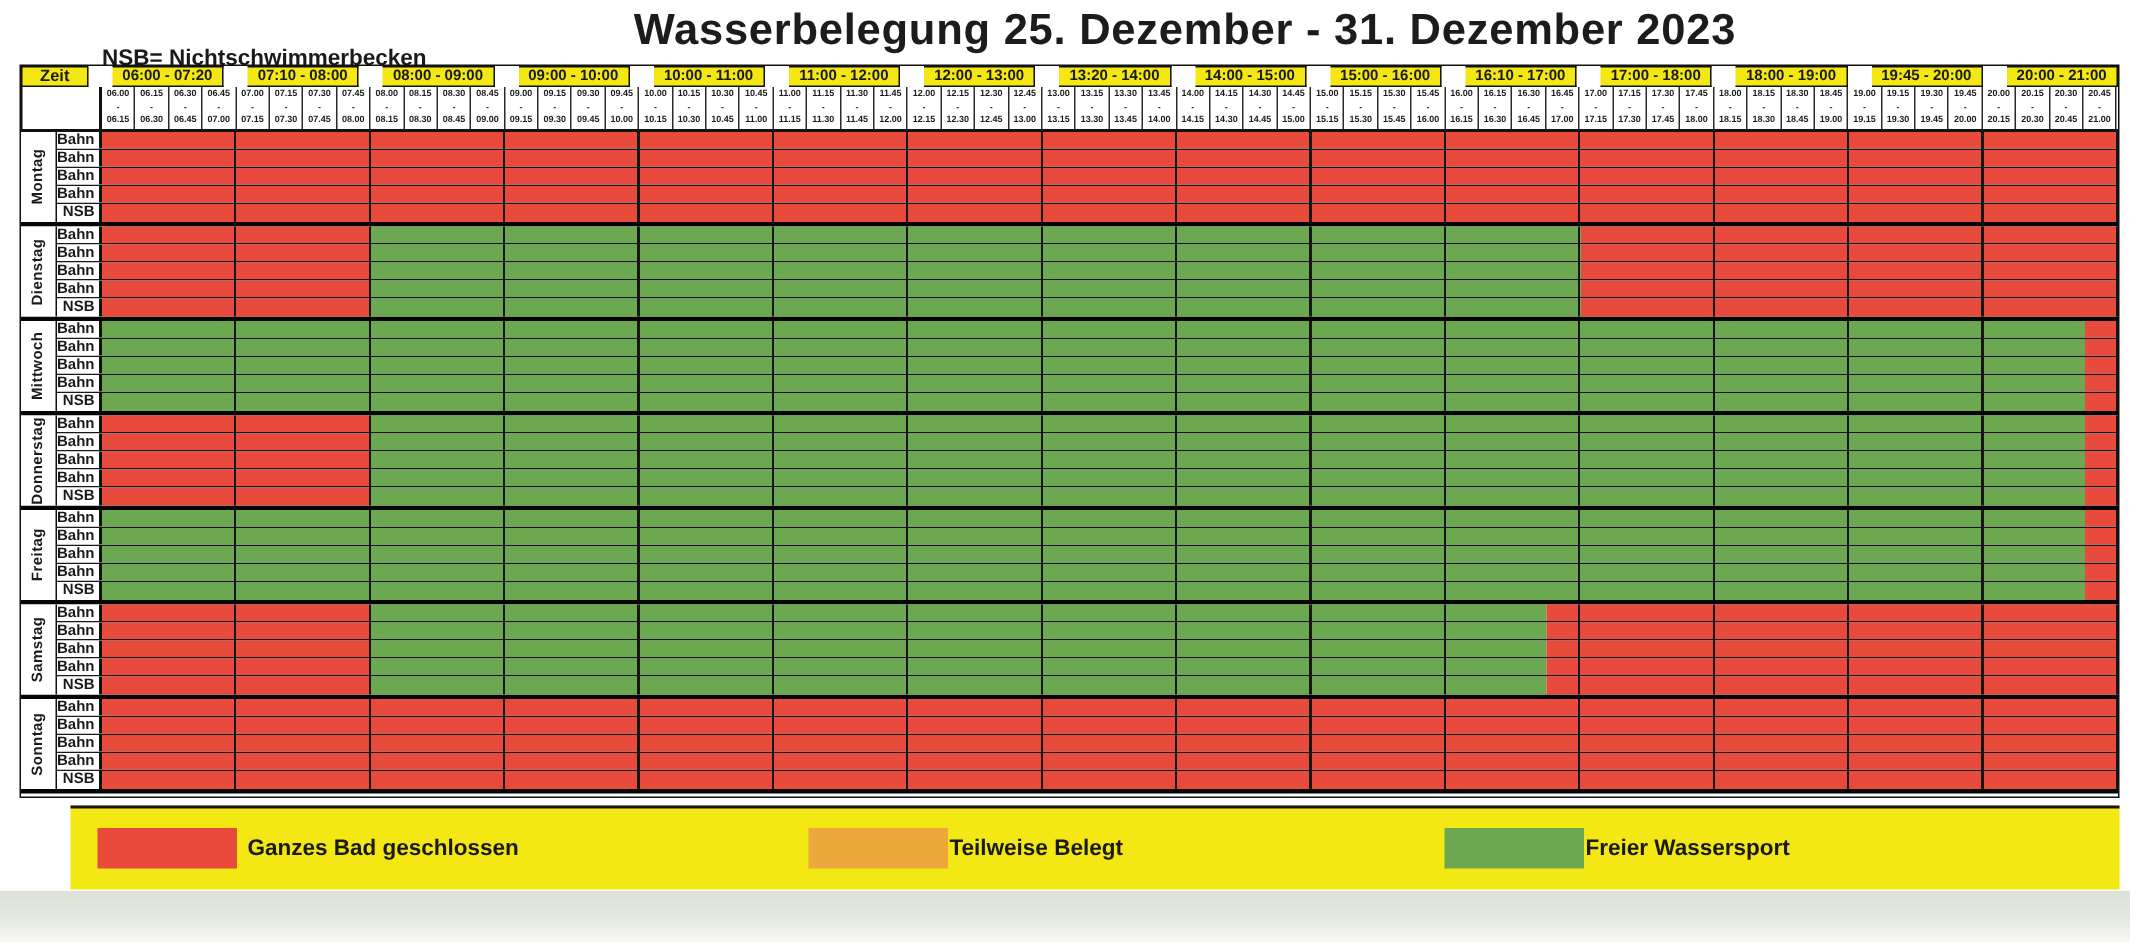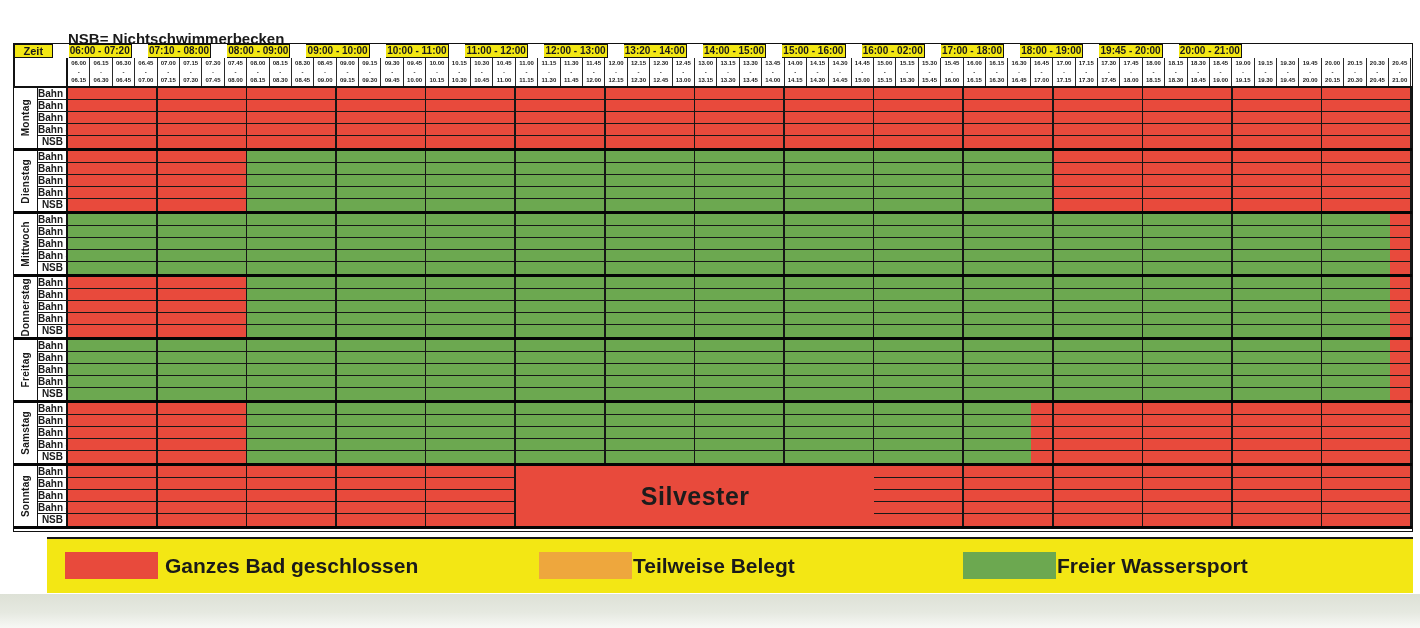--- a/index.html
+++ b/index.html
@@ -5,21 +5,21 @@
   * { margin:0; padding:0; box-sizing:border-box; }
   html,body { background:#fff; }
   body { font-family:"Liberation Sans", sans-serif; color:#1a1a1a; }
   .page { position:relative; width:1420px; height:628px; background:#ffffff; overflow:hidden; }
 
   .title { position:absolute; top:4px; left:160px; width:1260px; text-align:center;
            font-size:29px; font-weight:bold; letter-spacing:0.5px; color:#1c1c1c; }
   .note  { position:absolute; top:30px; left:68px; font-size:15px; font-weight:bold; }
 
   
-  .zeit-row { position:absolute; top:44px; left:14px; width:1228px; height:14px; display:flex;gap:16px; }
+  .zeit-row { position:absolute; top:44px; left:14px; width:1398px; height:14px; display:flex;gap:16px; }
   .zeit-cell { width:54px; height:14px; background:var(--yellow); border:1px solid #111;
                font-size:11px; font-weight:bold; text-align:center; line-height:12px; }
   .hour-cell { width:89.6px; height:14px; background:var(--yellow); border-top:1px solid #111;
                border-bottom:1px solid #111; border-right:1px solid #111;
                font-size:10px; font-weight:bold; text-align:center; line-height:12px; white-space:nowrap; overflow:hidden; }
   .quarter-row { position:absolute; top:58px; left:14px; width:1398px; height:30px; display:flex;
                  border-bottom:2px solid #111; background:#fff; }
   .quarter-blank { width:54px; border-left:1px solid #111; border-right:2px solid #111; background:#fff; }
   .quarter-cell { width:22.4px; border-right:1px solid #2a2a2a; font-size:6px; font-weight:bold;
                   text-align:center; line-height:8.5px; padding-top:1px; overflow:hidden; white-space:nowrap; }
@@ -45,45 +45,46 @@
             font-size:25px; font-weight:bold; color:#1c1c1c; letter-spacing:0.5px; }
   .table-outline { position:absolute; top:43px; left:13px; width:1400px; height:489px;
                    border:1.5px solid #111; pointer-events:none; z-index:4; }
 
   
   .legend-strip { position:absolute; top:537px; left:47px; width:1366px; height:56px;
                   background:var(--yellow); border-top:2px solid #161616; }
   .legend-item { position:absolute; top:0; height:56px; }
   .legend-swatch { position:absolute; top:13px; width:93px; height:27px; }
   .legend-label { position:absolute; top:13px; height:27px; line-height:27px;
-                  font-size:21px; font-weight:bold; white-space:nowrap; }
+                  font-size:15px; font-weight:bold; white-space:nowrap; }
   .scan-band { position:absolute; top:594px; left:0; width:1420px; height:34px;
                background:linear-gradient(#dde1d6 0%, #e6e9e1 55%, #f7f8f5 100%); }
 </style>
 </head>
 <body>
 
 <div class="page">
 
+  <div class="title">Wasserbelegung 25. Dezember - 31. Dezember 2023</div>
   <div class="note">NSB= Nichtschwimmerbecken</div>
 
   <div class="zeit-row">
     <div class="zeit-cell">Zeit</div>
 
   <div class="hour-cell">06:00 - 07:20</div>
       <div class="hour-cell">07:10 - 08:00</div>
       <div class="hour-cell">08:00 - 09:00</div>
       <div class="hour-cell">09:00 - 10:00</div>
       <div class="hour-cell">10:00 - 11:00</div>
       <div class="hour-cell">11:00 - 12:00</div>
       <div class="hour-cell">12:00 - 13:00</div>
       <div class="hour-cell">13:20 - 14:00</div>
       <div class="hour-cell">14:00 - 15:00</div>
       <div class="hour-cell">15:00 - 16:00</div>
-      <div class="hour-cell">16:00 - 02:00</div>
+      <div class="hour-cell">16:10 - 17:00</div>
       <div class="hour-cell">17:00 - 18:00</div>
       <div class="hour-cell">18:00 - 19:00</div>
       <div class="hour-cell">19:45 - 20:00</div>
       <div class="hour-cell">20:00 - 21:00</div>
     </div>
 
   <div class="quarter-row">
     <div class="quarter-blank"></div>
 
   <div class="quarter-cell">
@@ -688,21 +689,20 @@
             </div>
           </div>
           <div class="body-row">
             <div class="row-label">NSB</div>
             <div class="row-track">
               <div class="seg" style="width: 1344px; background: rgb(232, 74, 60);"></div>
             </div>
           </div>
         </div>
         <div class="hour-grid"></div>
-        <div class="banner" style="left: 502px; width: 358.4px; background: rgb(232, 74, 60);">Silvester</div>
       </div>
     </div>
 
   <div class="table-outline"></div>
 
   <div class="legend-strip">
     <div class="legend-item" style="left:0;">
       <div class="legend-swatch" style="left: 18px; background: rgb(232, 74, 60);"></div>
       <div class="legend-label" style="left:118px;">Ganzes Bad geschlossen</div>
     </div>

